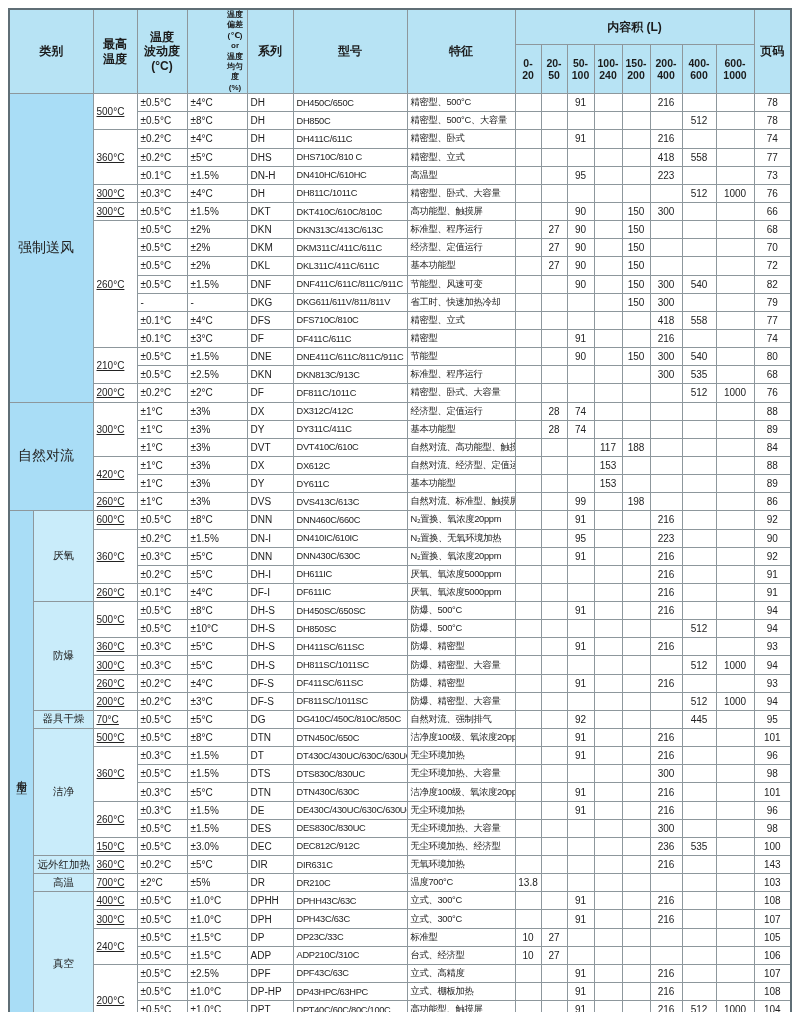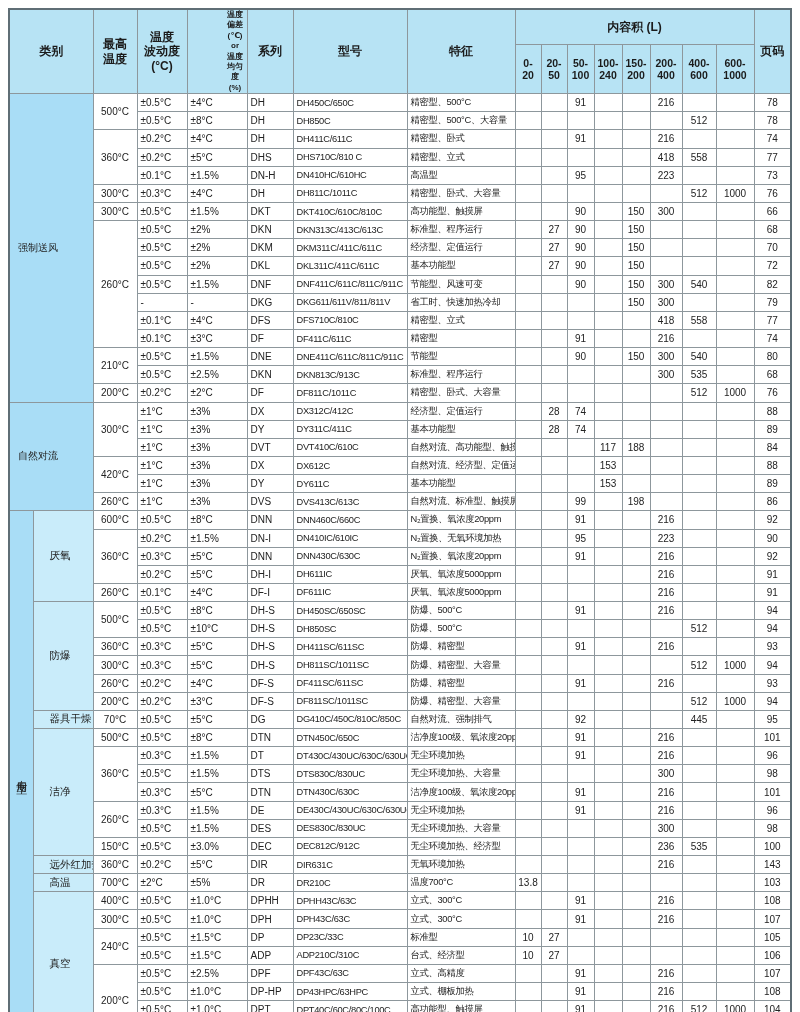--- a/index.html
+++ b/index.html
@@ -7,24 +7,24 @@
   table{border-collapse:collapse;table-layout:fixed;width:784px;margin:8px;border:2px solid #5f6e75;}
   th,td{border:1px solid var(--grid,#8d979c);overflow:hidden;box-sizing:border-box;}
   thead th{background:var(--header-bg,#b7e3f4);font-weight:bold;font-size:12px;color:#1b1b1b;text-align:center;padding:0 1px;vertical-align:middle;}
   thead tr.h1{height:22px;}
   thead tr.h2{height:30px;}
   .pre{white-space:pre-line;line-height:1.2;}
   th.small{font-size:8px;line-height:1.3;font-weight:bold;padding-left:37px;}
   th.rng{font-size:10.5px;line-height:1.15;}
   tbody tr{height:18.15px;}
   td{font-size:10px;color:#222;padding:0 3px;white-space:nowrap;vertical-align:middle;background:#fff;}
-  td.cat{background:var(--cat-bg,#a9ddf6);font-size:10px;padding-left:8px;color:#222;}
+  td.cat{background:var(--cat-bg,#a9ddf6);font-size:14px;padding-left:8px;color:#222;}
   td.vertical{writing-mode:vertical-rl;text-orientation:upright;text-align:center;padding:2px 0;letter-spacing:2px;font-size:11px;}
-  td.subcat{background:var(--subcat-bg,#c9ecfa);font-size:10.5px;padding-left:16px;}
-  td.temp{text-align:center;}
+  td.subcat{background:var(--subcat-bg,#c9ecfa);font-size:10.5px;padding-left:4px;text-align:center;}
+  td.temp{text-decoration:underline;}
   td.lft{text-align:left;}
   td.model,td.feature{font-size:9.3px;letter-spacing:-0.3px;}
   td.vol,td.pg{text-align:center;padding:0 1px;}
 </style>
 </head>
 <body>
 
 <table>
   <colgroup>
     <col style="width:24px">

